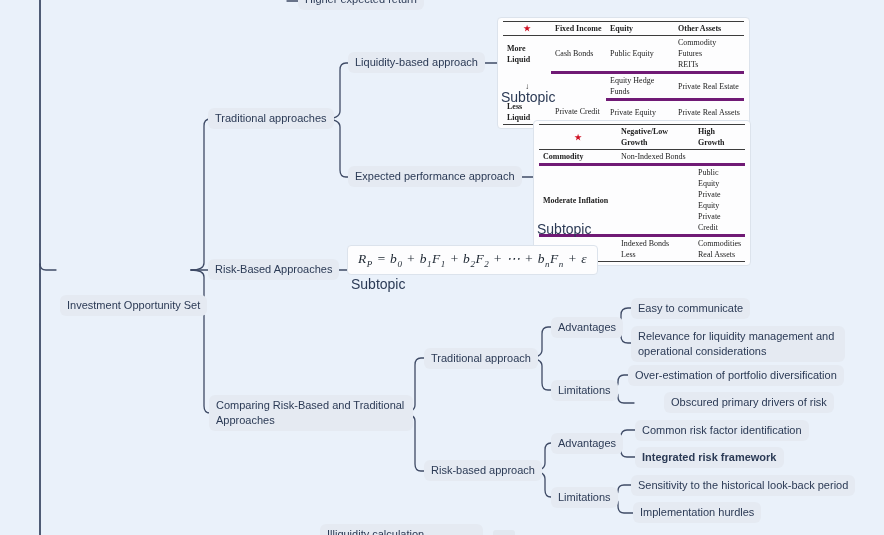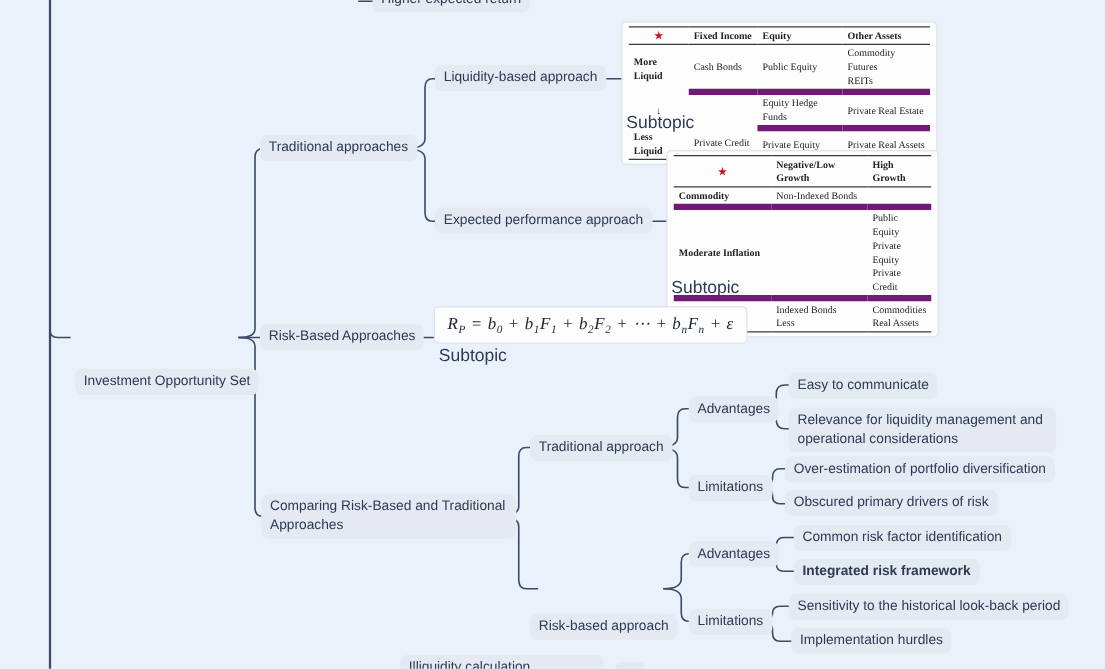--- a/index.html
+++ b/index.html
@@ -27,21 +27,21 @@
   .formula-card sub{font-size:9px;font-style:italic;}
   table.t{
     border-collapse:collapse;table-layout:fixed;
     font-family:"Liberation Serif","DejaVu Serif",serif;
     font-size:8px;line-height:11px;color:#222;
     border-top:1px solid #3c3c3c;border-bottom:1px solid #3c3c3c;
   }
   .t th,.t td{padding:1px 4px;vertical-align:middle;text-align:left;font-weight:normal;overflow:hidden;}
   .t tr.hdr th{font-weight:bold;border-bottom:1px solid #3c3c3c;}
   .t .rh{font-weight:bold;}
-  .t .bb{border-bottom:5px solid #701a75;}
+  .t .bb{border-bottom:3px solid #701a75;}
   .t .ctr{text-align:center;}
   .t .star{color:#cf1124;text-align:center;}
   .fragment{position:absolute;background:#e2e8f0;border-radius:3px;}
 </style>
 </head>
 <body>
 
 <div class="stage">
 
   <svg class="wires" width="884" height="535" viewBox="0 0 884 535">
@@ -170,31 +170,31 @@
       </table>
   </div>
   <div class="caption" style="left:537px;top:221px;">Subtopic</div>
 
   <div class="card formula-card" style="left:347px;top:245px;">
     <span>R<sub>P</sub> = b<sub>0</sub> + b<sub>1</sub>F<sub>1</sub> + b<sub>2</sub>F<sub>2</sub> + ⋯ + b<sub>n</sub>F<sub>n</sub> + ε</span>
   </div>
   <div class="caption" style="left:351px;top:276px;">Subtopic</div>
 
   <div class="pill" style="left:424px;top:348px;">Traditional approach</div>
-  <div class="pill" style="left:424px;top:460px;margin-top:31px;">Risk-based approach</div>
+  <div class="pill" style="left:424px;top:460px;">Risk-based approach</div>
 
   <div class="pill" style="left:551px;top:317px;">Advantages</div>
   <div class="pill" style="left:551px;top:380px;">Limitations</div>
   <div class="pill" style="left:551px;top:433px;">Advantages</div>
   <div class="pill" style="left:551px;top:487px;">Limitations</div>
 
   <div class="pill" style="left:631px;top:298px;">Easy to communicate</div>
   <div class="pill multi" style="left:631px;top:326px;width:214px;">Relevance for liquidity management and operational considerations</div>
   <div class="pill" style="left:628px;top:365px;">Over-estimation of portfolio diversification</div>
-  <div class="pill" style="left:628px;top:392px;">Obscured primary drivers of risk</div>
+  <div class="pill" style="left:664px;top:392px;">Obscured primary drivers of risk</div>
   <div class="pill" style="left:635px;top:420px;">Common risk factor identification</div>
   <div class="pill" style="left:635px;top:447px;font-weight:bold;">Integrated risk framework</div>
   <div class="pill" style="left:631px;top:475px;">Sensitivity to the historical look-back period</div>
   <div class="pill" style="left:633px;top:502px;">Implementation hurdles</div>
 
   <div class="pill" style="left:320px;top:524px;width:163px;">Illiquidity calculation</div>
   <div class="fragment" style="left:493px;top:530px;width:22px;height:12px;"></div>
 
 </div>
 

